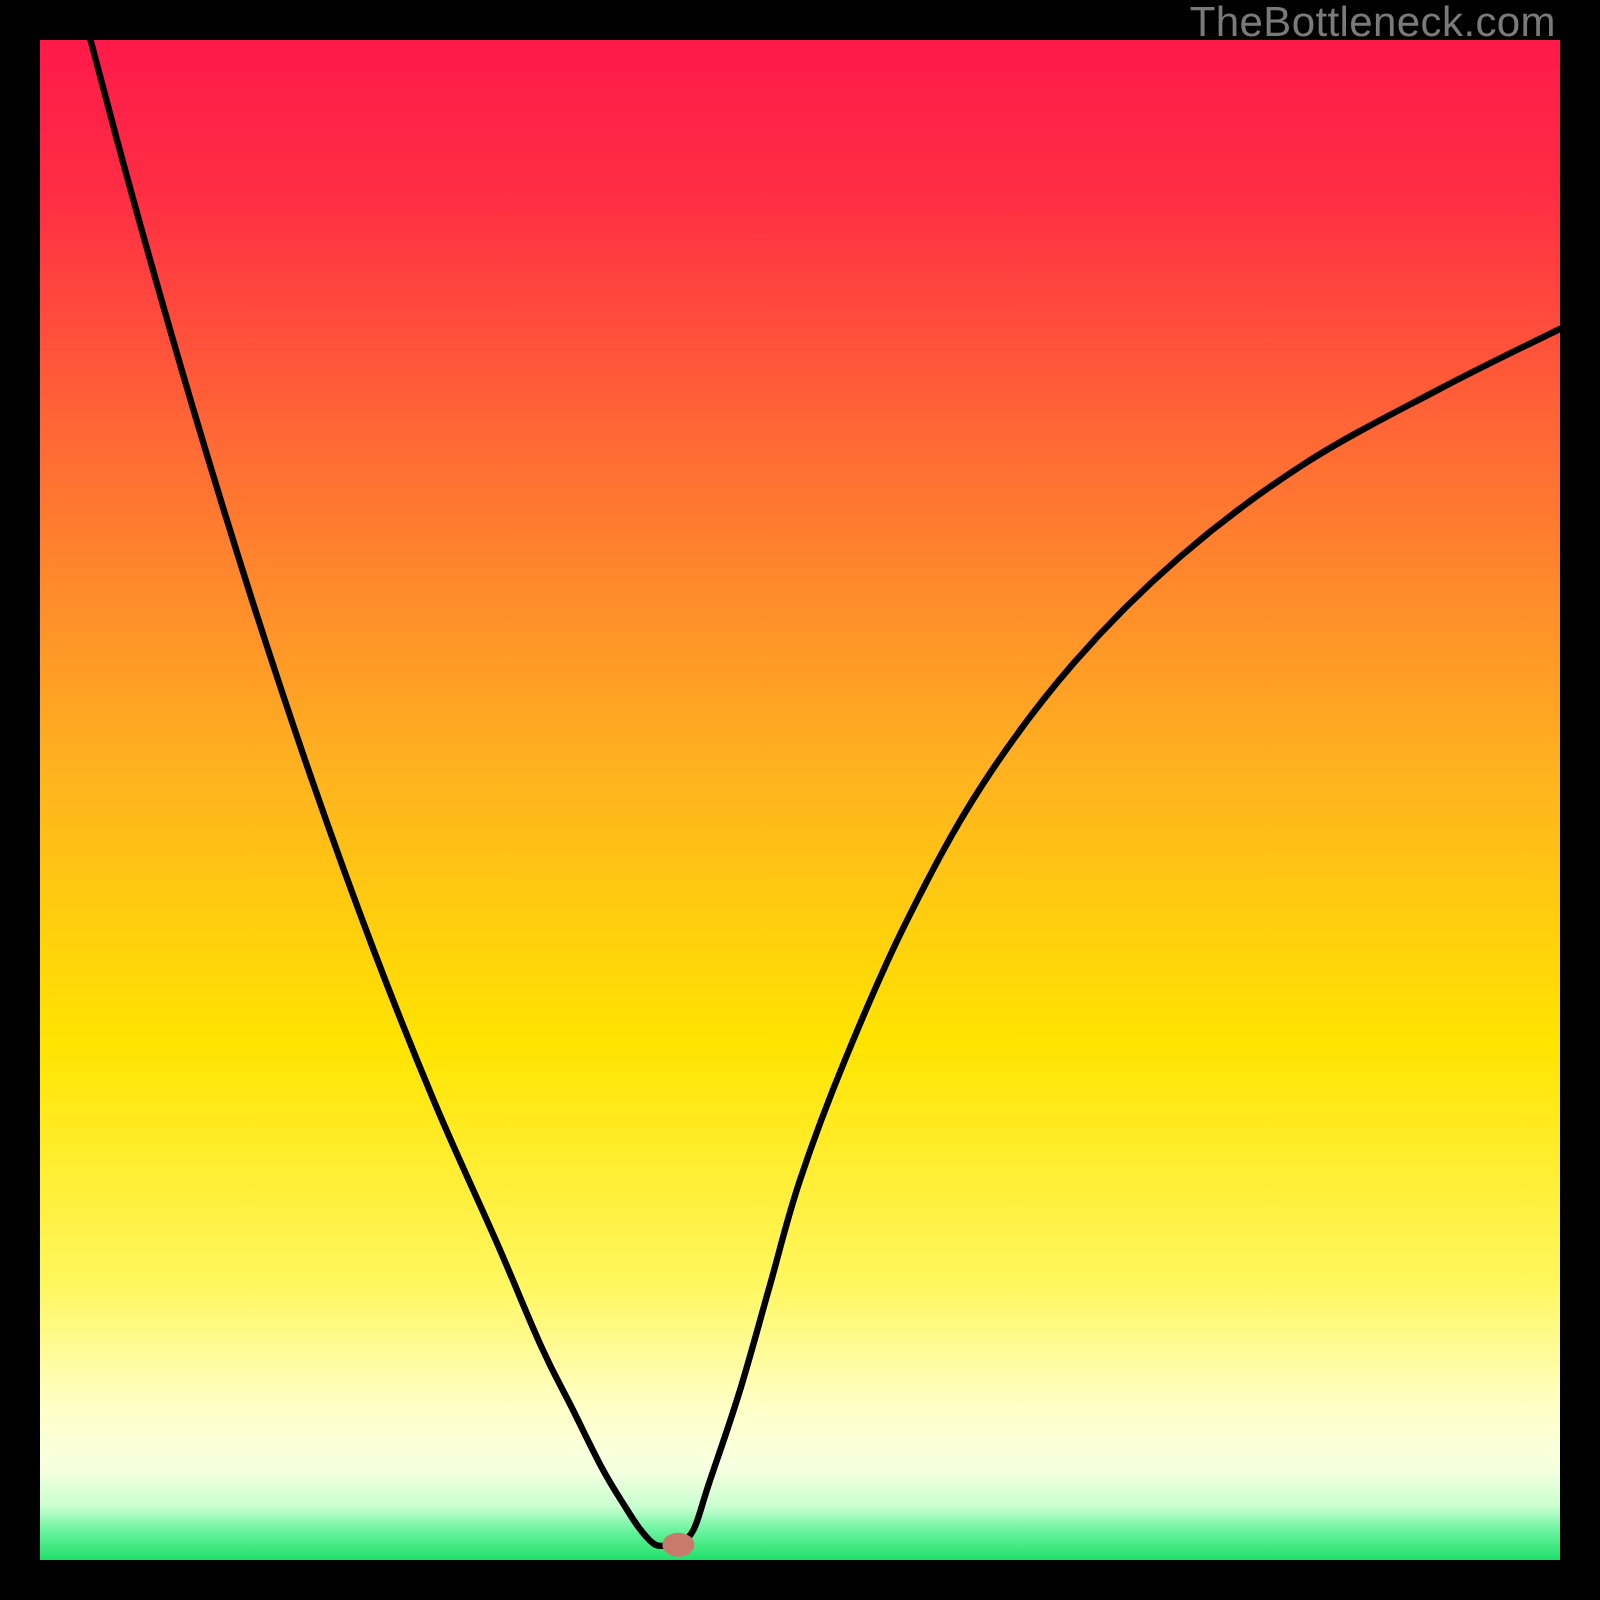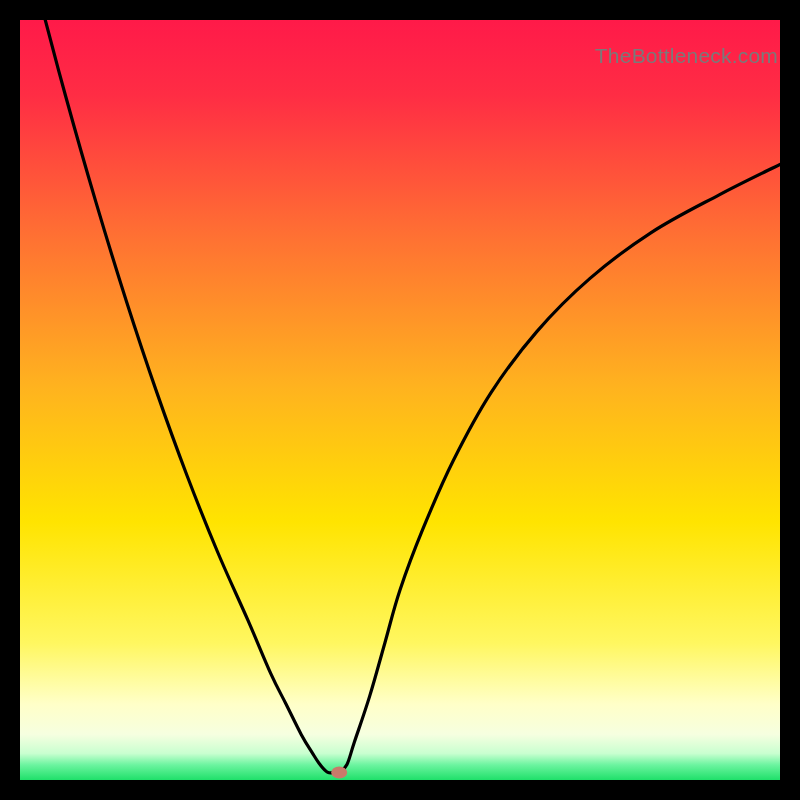--- a/index.html
+++ b/index.html
@@ -27,21 +27,20 @@
   }
   .watermark {
     position: absolute;
     top: 0px;
     right: 22px;
     font-family: Arial, Helvetica, sans-serif;
     font-size: 21px;
     font-weight: 500;
     color: #7a7a7a;
     letter-spacing: 0.2px;
-    margin-top: 44px;
   }
 </style>
 </head>
 <body>
 
 <div class="frame">
   <svg class="plot-area" viewBox="0 0 760 760" preserveAspectRatio="none">
     <defs>
       <linearGradient id="bg-grad" x1="0" y1="0" x2="0" y2="1">
         <stop offset="0%" stop-color="#ff1a49"></stop>

